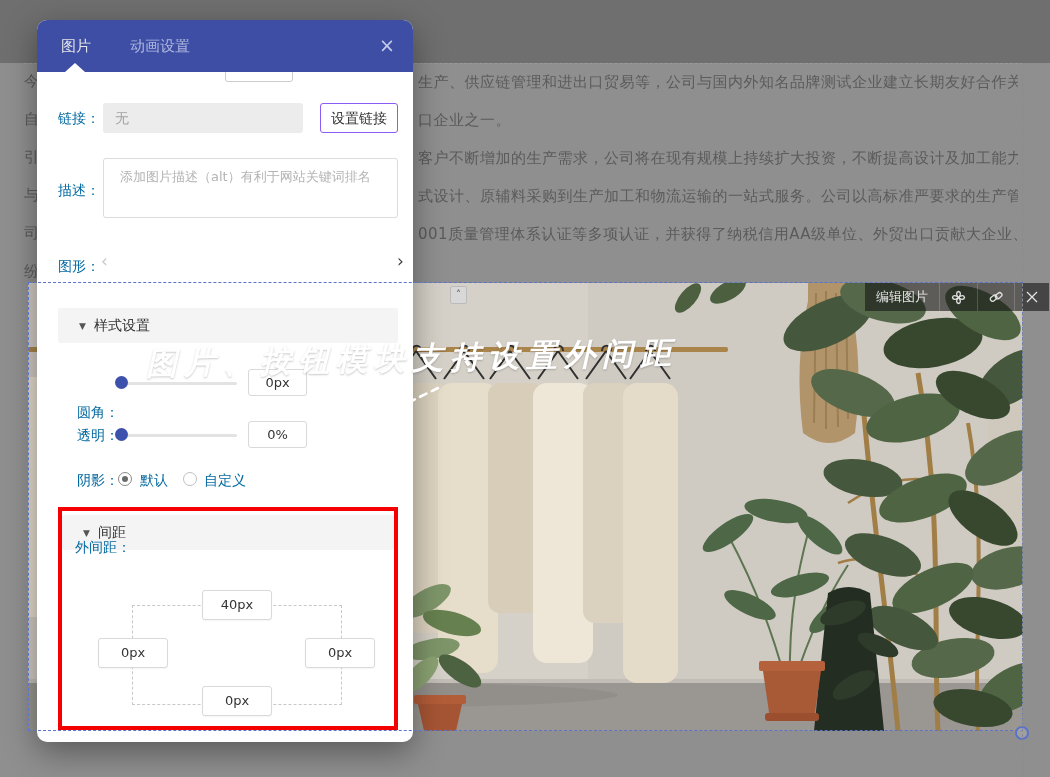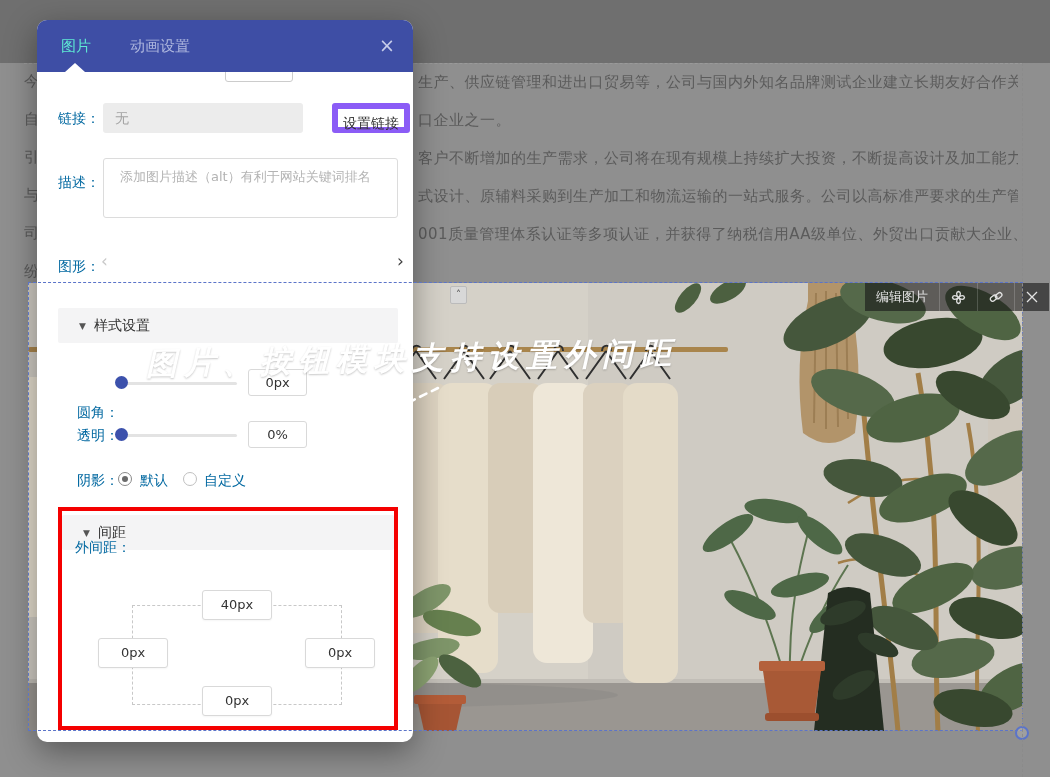--- a/index.html
+++ b/index.html
@@ -29,29 +29,29 @@
                background:rgba(25,25,25,.62);color:#e3e3e3;font-size:13px;}
   .img-toolbar .tb-item{display:flex;align-items:center;padding:0 11px;border-left:1px solid rgba(255,255,255,.18);}
   .img-toolbar .tb-item:first-child{border-left:none;}
   .img-toolbar svg{display:block;}
 
   
   .panel{left:37px;top:20px;width:376px;height:722px;background:#fff;border-radius:10px;
          box-shadow:0 10px 32px rgba(0,0,0,.38);font-size:14px;color:#333;}
   .panel-header{left:0;top:0;width:376px;height:52px;background:#3e4ea5;border-radius:10px 10px 0 0;}
   .tab{font-size:15px;top:17px;cursor:default;}
-  .tab.active{color:#5eead4;}
+  .tab.active{color:#e5e5e5;}
   .tab.inactive{color:#aeb7de;}
   .tab-notch{left:28px;top:43px;width:0;height:0;border-left:10px solid transparent;
              border-right:10px solid transparent;border-bottom:9px solid #ffffff;}
   .close-x{left:338px;top:13px;width:24px;height:24px;color:#c7cdea;font-size:19px;line-height:24px;text-align:center;}
   .partial-box{left:188px;top:40px;width:68px;height:22px;border:1px solid #ccc;border-radius:3px;background:#fff;}
   .f-label{color:#0369a1;}
   .inp{background:#ececec;border:none;border-radius:3px;color:#a3a3a3;line-height:30px;padding:0 12px;font-size:14px;}
-  .btn{background:#fff;border:6px solid #8b5cf6;border-radius:3px;text-align:center;line-height:28px;font-size:14px;color:#333;margin-left:12px;}
+  .btn{background:#fff;border:1px solid #8b5cf6;border-radius:3px;text-align:center;line-height:28px;font-size:14px;color:#333;}
   .ta{border:1px solid #dcdcdc;border-radius:3px;color:#b3b3b3;font-size:13px;padding:9px 11px;line-height:17px;}
   .chev{color:#c9c9c9;font-size:17px;line-height:48px;}
   .chev.dark{color:#444;}
   .shape-item{width:66px;height:48px;border:1px solid #e4e4e4;border-radius:4px;background:#fff;position:absolute;top:0;}
   .shape-item.sel{border:1px solid #4355bd;box-shadow:inset 0 0 0 1px #4355bd;overflow:hidden;}
   .shape-item.sel .lbl{position:absolute;left:0;top:0;width:100%;height:100%;display:flex;
         align-items:center;justify-content:center;font-size:13px;color:#333;}
   .sel-badge{position:absolute;right:-1px;bottom:-1px;width:22px;height:22px;background:#4a5cc5;
              border-radius:22px 0 3px 0;}
   .sel-badge span{position:absolute;right:3px;bottom:1px;color:#fff;font-size:11px;}
@@ -253,21 +253,21 @@
     <div class="abs tab active" style="left:24px;">图片</div>
     <div class="abs tab inactive" style="left:93px;">动画设置</div>
     <div class="abs close-x">×</div>
   </div>
   <div class="abs tab-notch"></div>
 
   <div class="abs f-label" style="left:21px;top:90px;">链接：</div>
   <div class="abs inp" style="left:66px;top:83px;width:200px;height:30px;">无</div>
   <div class="abs btn" style="left:283px;top:83px;width:78px;height:30px;">设置链接</div>
 
-  <div class="abs f-label" style="left:21px;top:154px;">描述：</div>
+  <div class="abs f-label" style="left:21px;top:162px;">描述：</div>
   <div class="abs ta" style="left:66px;top:138px;width:295px;height:60px;padding-left:16px;">添加图片描述（alt）有利于网站关键词排名</div>
 
   <div class="abs f-label" style="left:21px;top:238px;">图形：</div>
   <div class="abs chev" style="left:64px;top:217px;">‹</div>
   <div class="abs chev dark" style="left:360px;top:217px;">›</div>
 
   <div class="abs sec-bar" style="top:288px;">
     <span class="tri">▼</span>
     <span>样式设置</span>
   </div>

